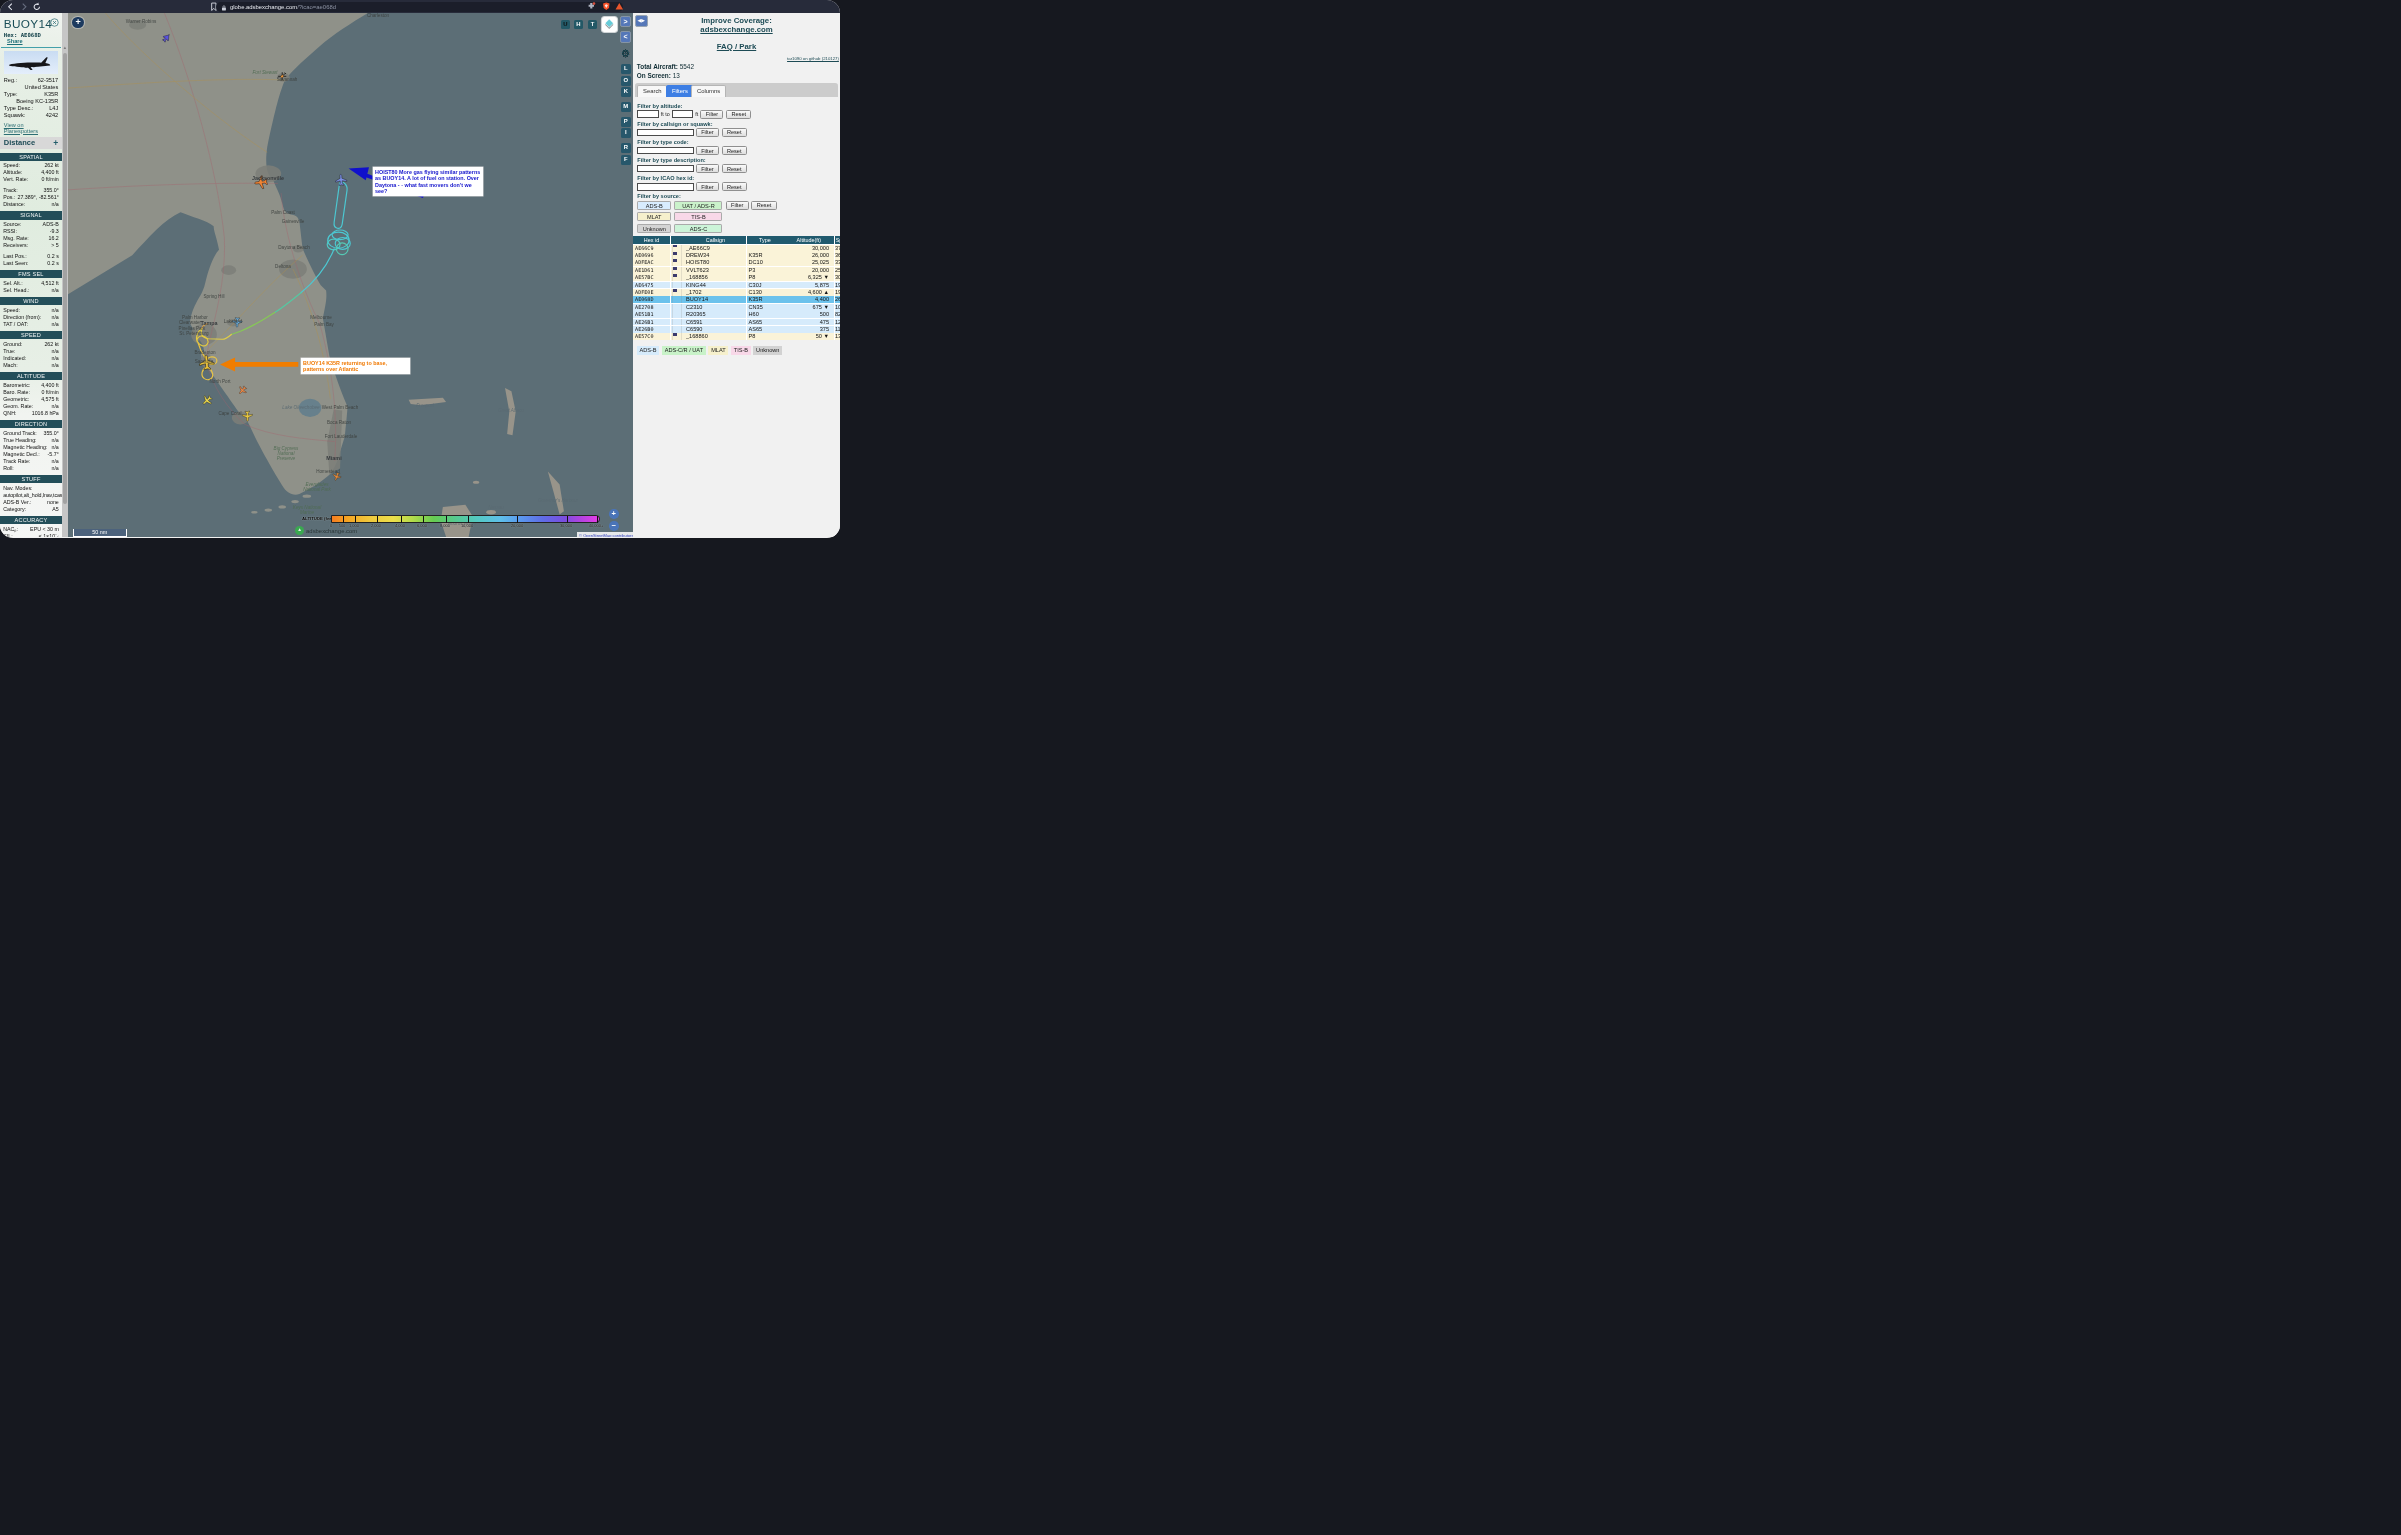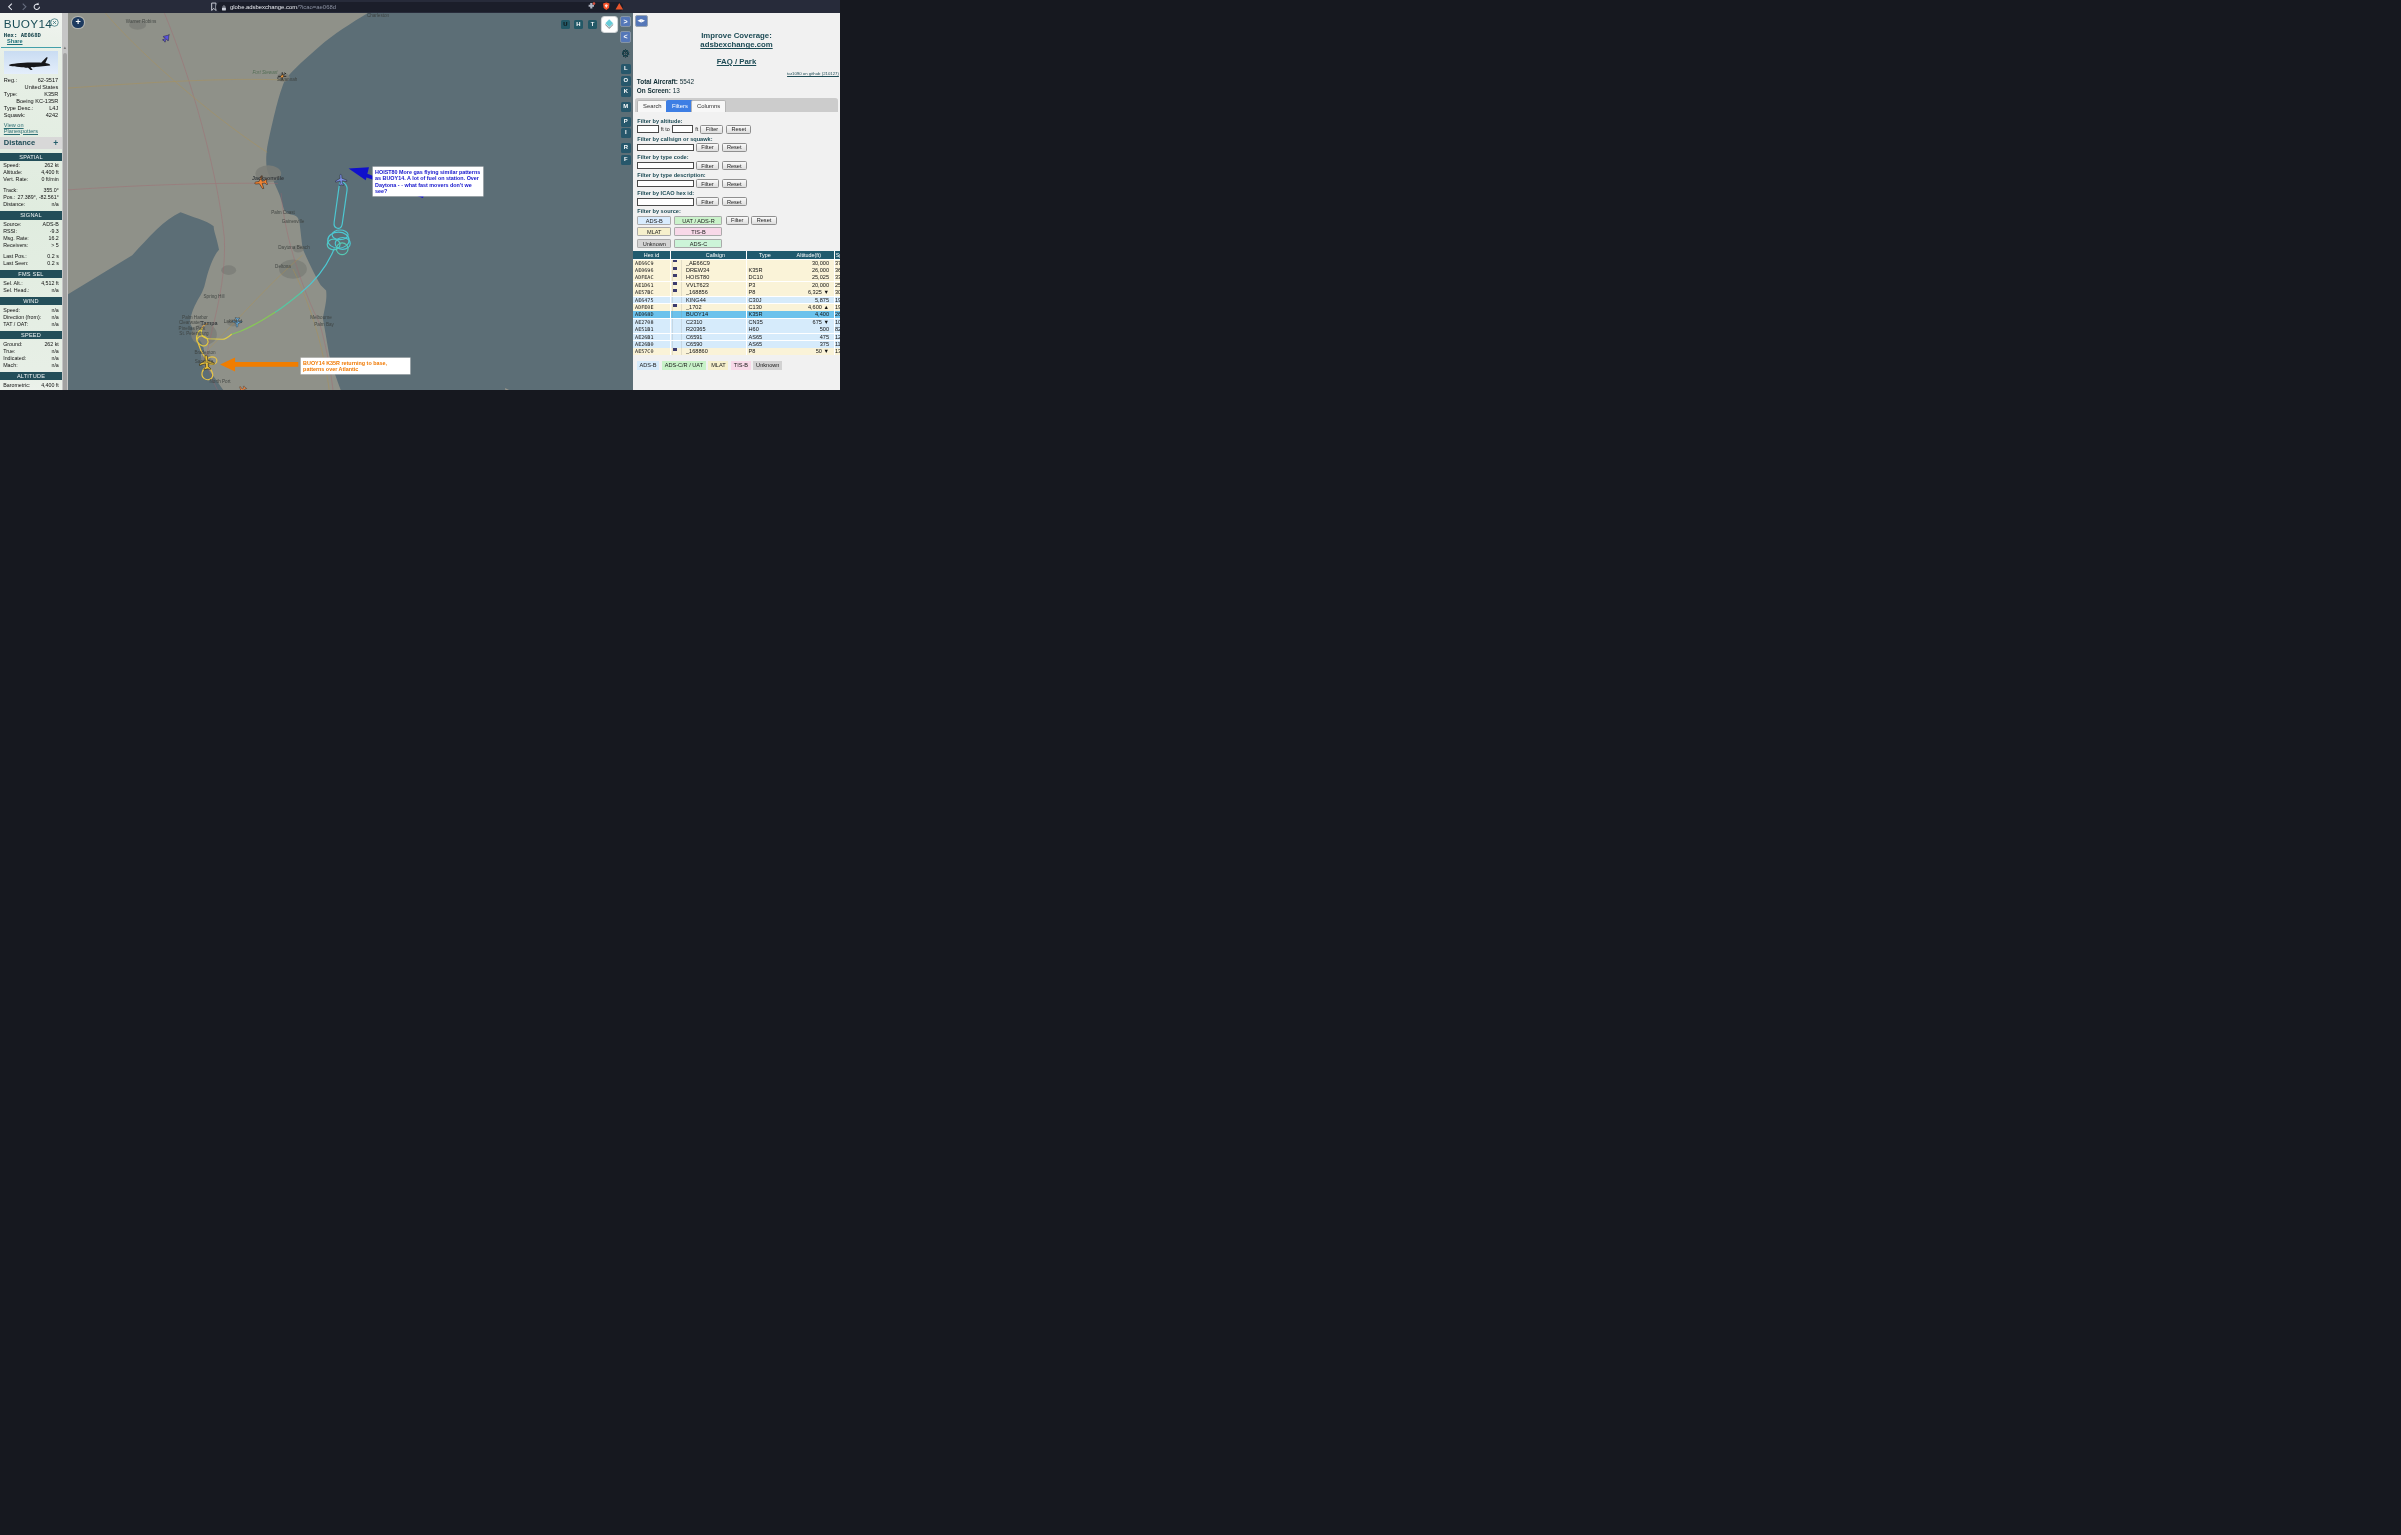--- a/index.html
+++ b/index.html
@@ -1,18 +1,18 @@
 <!DOCTYPE html>
 <html style="font-size:8.6px"><head>
 <meta charset="utf-8">
 <style>
   * { margin:0; padding:0; box-sizing:border-box; }
   html,body { width:840px; height:538px; overflow:hidden; background:#16181f;
     font-family:"Liberation Sans", sans-serif; }
-  #app { position:relative; width:840px; height:390px; overflow:hidden; background:#f2f2f2; }
+  #app { position:relative; width:840px; height:538px; overflow:hidden; background:#f2f2f2;border-radius:13px; }
 
   
   #chrome { position:absolute; left:0; top:0; width:840px; height:13.4px; background:#272b3a; z-index:50; }
   .nav-ic { position:absolute; top:1.6px; width:9.6px; height:9.6px; color:#dfe2ea; }
   .nav-ic svg { width:100%; height:100%; }
   #fwd { color:#686e80; }
   #bookmark-ic { left:209px; }
   #urlbar { position:absolute; left:216px; top:1.6px; width:407px; height:10.2px; border-radius:5.4px;
     background:#1b1e2a; color:#e8eaf0; font-size:5.9px; line-height:10.2px; padding-left:14px; }
   #urlbar .lock { position:absolute; left:4.8px; top:2.1px; width:5.9px; height:5.9px; color:#c9cdd8; }
@@ -93,21 +93,21 @@
   #adsbx-mark .dot { width:9px; height:9px; border-radius:50%; background:#35b44a; color:#fff; font-size:4.8px;
     text-align:center; line-height:8.6px; opacity:.85; }
   #adsbx-mark .t { font-size:5.9px; color:#222c2c; margin-left:2.1px; opacity:.85; }
   #osm-chip { position:absolute; left:509px; top:519px; background:#ffffffd9; font-size:4px; color:#2b3bbf;
     text-decoration:underline; padding:0.5px 2.1px; white-space:nowrap; }
 
   
   #panel { position:absolute; left:633px; top:13.4px; width:207px; height:524px; background:#f1f1f1; color:#10333b; }
   #collapse-btn { position:absolute; left:1.6px; top:2.1px; width:13.4px; height:11.8px; background:#5577b8; border:1.1px solid #98a4b2;
     border-radius:2.1px; color:#fff; font-size:4.8px; text-align:center; line-height:9.6px; cursor:pointer; }
-  #improve1 { text-align:center; font-weight:bold; font-size:7.8px; color:#1d4b55; padding-top:18px; }
+  #improve1 { text-align:center; font-weight:bold; font-size:7.8px; color:#1d4b55; padding-top:3px; }
   #improve2 { text-align:center; font-weight:bold; font-size:7.8px; color:#1d4b55; text-decoration:underline; cursor:pointer; }
   #faq { text-align:center; font-weight:bold; font-size:7.8px; color:#1d4b55; text-decoration:underline; margin-top:7.5px; cursor:pointer; }
   #gh-link { text-align:right; font-size:4.3px; color:#1d4b55; text-decoration:underline; margin:5.4px 1.1px 0 0; cursor:pointer; }
   .tot { font-size:6.4px; font-weight:bold; color:#0f2c33; margin:2.1px 0 0 3.8px; }
   .tot .v { font-weight:normal; }
   #tabs { margin:3.8px 2.1px 0 2.1px; background:#cccccc; border-radius:2.7px 2.7px 0 0; height:14px; position:relative; }
   .tab { position:absolute; top:1.6px; height:12.3px; background:#f7f7f7; border:0.5px solid #b5b5b5; border-bottom:none;
     border-radius:2.1px 2.1px 0 0; font-size:5.9px; color:#333; text-align:center; line-height:11.8px; padding:0 4.8px; cursor:pointer; }
   .tab.active { background:#3d7ee4; color:#fff; border-color:#3d7ee4; }
   #tab-search { left:2.1px; } #tab-filters { left:31px; } #tab-columns { left:56px; }

